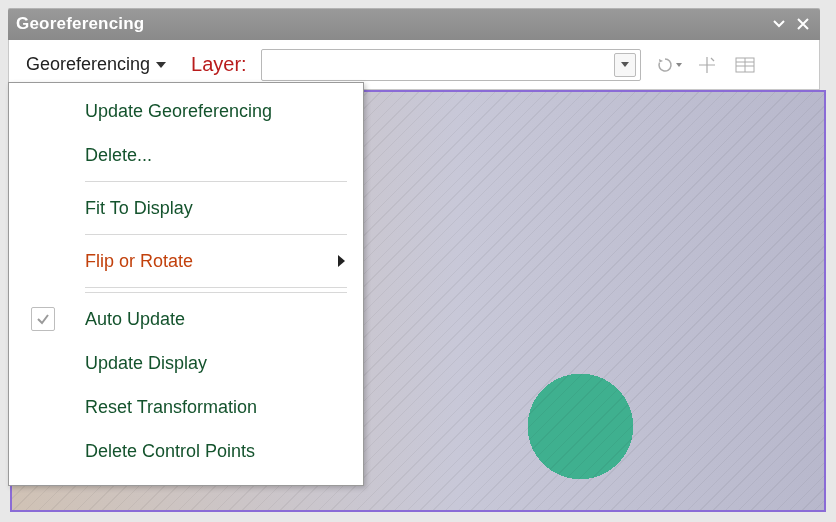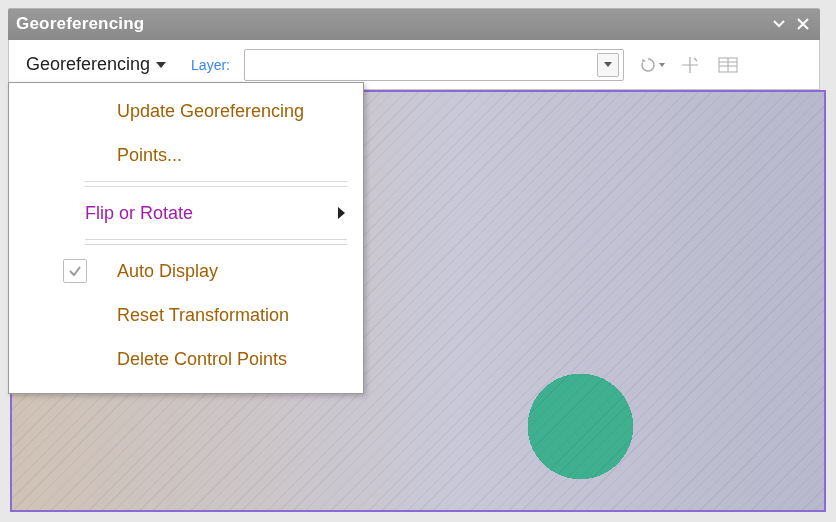--- a/index.html
+++ b/index.html
@@ -101,22 +101,22 @@
       background: #fff;
     }
     .dropdown-btn span.caret {
       margin-left: 6px;
       width: 0; height: 0;
       border-left: 5px solid transparent;
       border-right: 5px solid transparent;
       border-top: 6px solid #333;
     }
     .layer-label {
-      font-size: 14px;
-      color: #3b82f6;
+      font-size: 20px;
+      color: #b91c1c;
       padding: 0 8px;
     }
     .layer-combo {
       flex: 1;
       max-width: 380px;
       height: 32px;
       border: 1px solid #b8b8b8;
       border-radius: 2px;
       position: relative;
       background: #fff;
@@ -186,27 +186,26 @@
       width: 64px;
     }
     .menu-item {
       position: relative;
       height: 44px;
       display: flex;
       align-items: center;
       font-size: 18px;
       padding-left: 76px;
       padding-right: 18px;
-      color: #a21caf;
+      color: #c2410c;
       cursor: pointer;
     }
     .menu-item.disabled {
-      color: #a16207;
+      color: #14532d;
       cursor: default;
-      margin-left: 32px;
     }
     .menu-item .submenu-arrow {
       margin-left: auto;
       width: 0; height: 0;
       border-top: 6px solid transparent;
       border-bottom: 6px solid transparent;
       border-left: 7px solid #222;
     }
     .menu-sep {
       height: 1px;
@@ -280,37 +279,43 @@
     </div>
   </div>
 </div>
 
 <div class="menu" id="menu">
   <div class="gutter"></div>
 <div class="menu-item disabled">
       <span>Update Georeferencing</span>
     </div>
     <div class="menu-item disabled">
-      <span>Points...</span>
+      <span>Delete...</span>
     </div>
     <div class="menu-sep"></div>
+    <div class="menu-item disabled">
+      <span>Fit To Display</span>
+    </div>
     <div class="menu-sep"></div>
     <div class="menu-item">
       <span>Flip or Rotate</span>
       <span class="submenu-arrow"></span>
     </div>
     <div class="menu-sep"></div>
     <div class="menu-sep"></div>
     <div class="menu-item disabled">
       <div class="check-box">
         <svg width="14" height="14" viewBox="0 0 14 14">
           <path d="M2 7 L6 11 L12 3" stroke="#9a9a9a" stroke-width="2" fill="none"></path>
         </svg>
       </div>
-      <span>Auto Display</span>
+      <span>Auto Update</span>
+    </div>
+    <div class="menu-item disabled">
+      <span>Update Display</span>
     </div>
     <div class="menu-item disabled">
       <span>Reset Transformation</span>
     </div>
     <div class="menu-item disabled">
       <span>Delete Control Points</span>
     </div>
   </div>
 
 </body></html>

